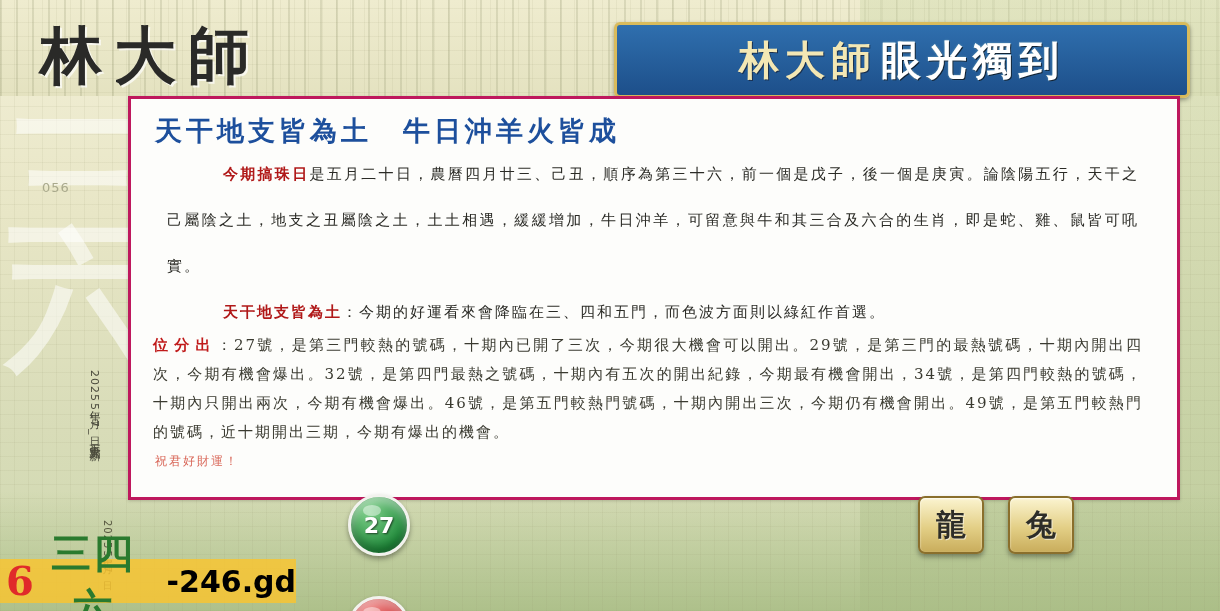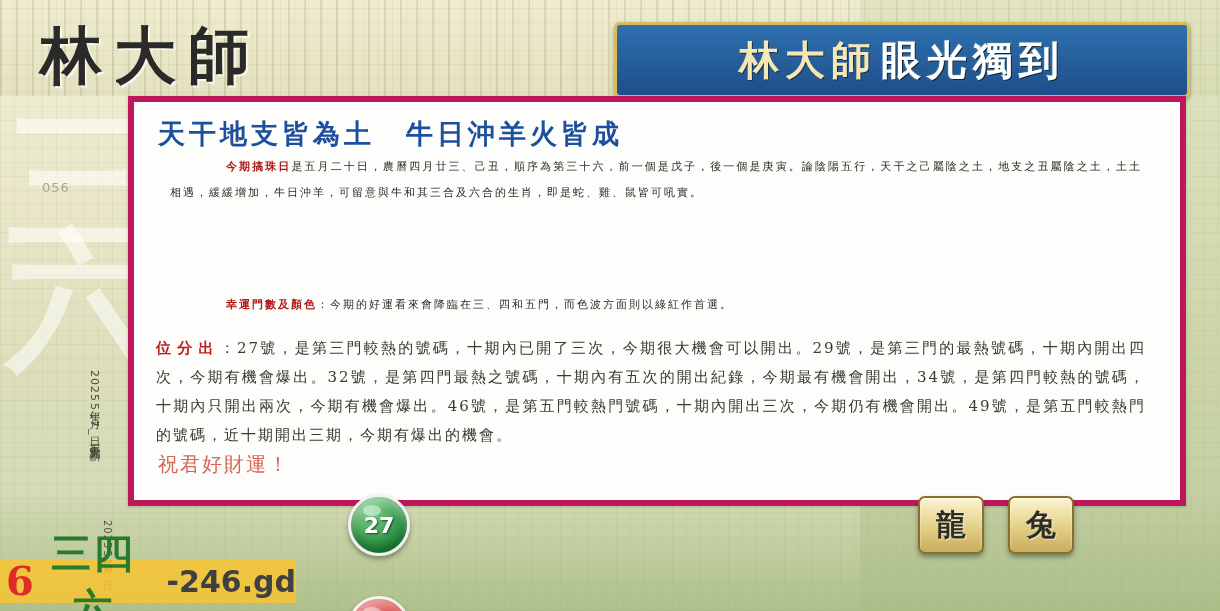--- a/index.html
+++ b/index.html
@@ -86,44 +86,44 @@
     font-size:40px;font-weight:bold;color:#ffffff;letter-spacing:6px;
     background:linear-gradient(180deg,#e7f1f9,#bcd4e8);
     -webkit-background-clip:text;background-clip:text;color:#fff;
     text-shadow:1px 1px 0 #123,0 0 2px #7ab;
   }
 
   
   .card{
     position:absolute;left:128px;top:96px;width:1046px;height:398px;
     background:#fdfdfb;
-    border:6px solid #be185d;
+    border:3px solid #be185d;
     box-shadow:0 1px 3px rgba(0,0,0,.18);
     padding:0;
   }
   .card-title{
     position:absolute;left:24px;top:14px;
     font-family:"DejaVu Serif","Liberation Serif",serif;
     font-size:27px;font-weight:bold;color:#1d4f9c;letter-spacing:4px;
     white-space:nowrap;
   }
   .para{
     position:absolute;
     font-family:"DejaVu Serif","Liberation Serif",serif;
-    color:#2b2b26;font-size:11px;line-height:26px;letter-spacing:2px;
+    color:#2b2b26;font-size:15px;line-height:46px;letter-spacing:2px;
     text-align:justify;
   }
   .p1{left:36px;top:52px;width:972px;text-indent:56px;}
   .p1 .hl{color:#b01818;font-weight:bold;}
   .p2{left:36px;top:190px;width:972px;text-indent:56px;}
   .p2 .hl{color:#b01818;font-weight:bold;}
   .p3{left:22px;top:232px;width:990px;font-size:15px;line-height:29px;color:#3a3a30;}
   .p3 .hl{color:#c01a1a;font-weight:bold;letter-spacing:6px;}
   .p4{
-    left:24px;top:352px;width:400px;font-size:20px;color:#d24b3a;line-height:20px;
+    left:24px;top:352px;width:400px;font-size:12px;color:#d24b3a;line-height:20px;
     letter-spacing:2px;opacity:.85;
   }
 
   
   .balls{
     position:absolute;left:348px;top:494px;display:flex;gap:40px;align-items:center;flex-direction:column;
   }
   .ball{
     width:56px;height:56px;border-radius:50%;
     display:flex;align-items:center;justify-content:center;
@@ -165,21 +165,21 @@
   .wm-six{
     font-family:"DejaVu Serif","Liberation Serif",serif;
     font-size:40px;font-weight:bold;color:#e02a2a;margin-left:6px;line-height:1;
   }
   .wm-cn{
     font-family:"DejaVu Serif","Liberation Serif",serif;
     font-size:40px;font-weight:bold;color:#2a7a2e;letter-spacing:2px;margin-left:2px;text-align:center;
   }
   .wm-dom{
     font-family:"DejaVu Sans","Liberation Sans",sans-serif;
-    font-size:30px;font-weight:bold;color:#404040;margin-left:16px;
+    font-size:30px;font-weight:bold;color:#000000;margin-left:16px;
   }
 </style>
 </head>
 <body>
 
 <div class="bg-top-strip"></div>
 <div class="bg-right-wash"></div>
 <div class="bg-bottom-wash"></div>
 <div class="bg-texture"></div>
 
@@ -198,21 +198,21 @@
 </div>
 
 <div class="card">
   <div class="card-title">天干地支皆為土　牛日沖羊火皆成</div>
 
   <div class="para p1">
     <span class="hl">今期搞珠日</span><span>是五月二十日，農曆四月廿三、己丑，順序為第三十六，前一個是戊子，後一個是庚寅。論陰陽五行，天干之己屬陰之土，地支之丑屬陰之土，土土相遇，緩緩增加，牛日沖羊，可留意與牛和其三合及六合的生肖，即是蛇、雞、鼠皆可吼實。</span>
   </div>
 
   <div class="para p2">
-    <span class="hl">幸運門數及顏色</span><span>：今期的好運看來會降臨在三、四和五門，而色波方面則以綠紅作首選。</span>
+    <span class="hl">天干地支皆為土</span><span>：今期的好運看來會降臨在三、四和五門，而色波方面則以綠紅作首選。</span>
   </div>
 
   <div class="para p3">
     <span class="hl">位分出</span><span>：27號，是第三門較熱的號碼，十期內已開了三次，今期很大機會可以開出。29號，是第三門的最熱號碼，十期內開出四次，今期有機會爆出。32號，是第四門最熱之號碼，十期內有五次的開出紀錄，今期最有機會開出，34號，是第四門較熱的號碼，十期內只開出兩次，今期有機會爆出。46號，是第五門較熱門號碼，十期內開出三次，今期仍有機會開出。49號，是第五門較熱門的號碼，近十期開出三期，今期有爆出的機會。</span>
   </div>
 
   <div class="para p4">祝君好財運！</div>
 </div>
 
 <div class="balls">

